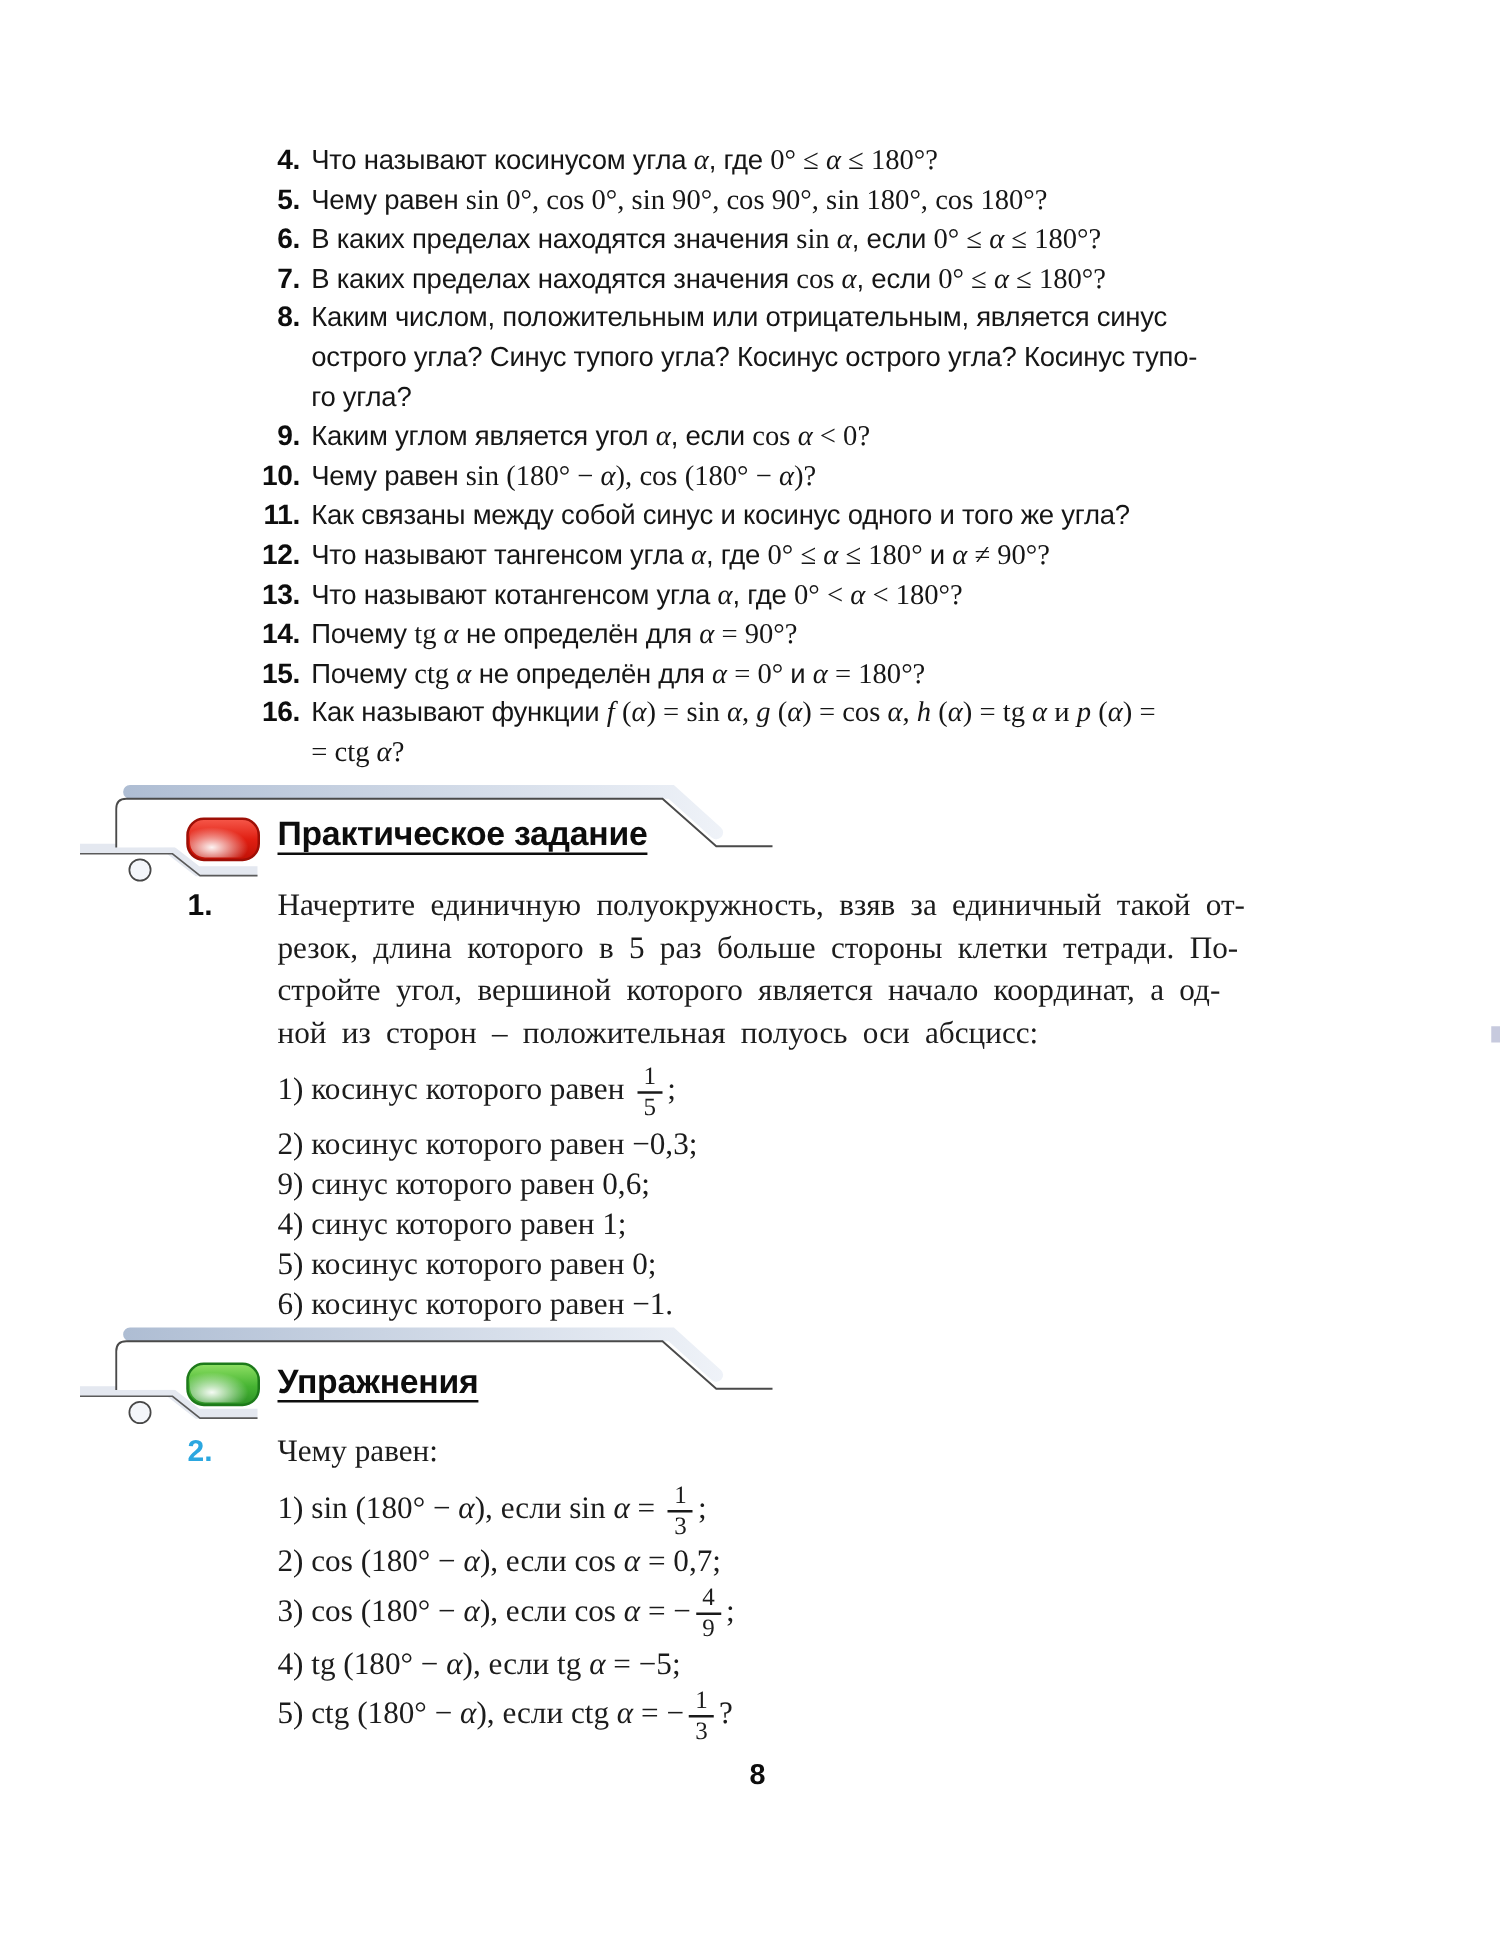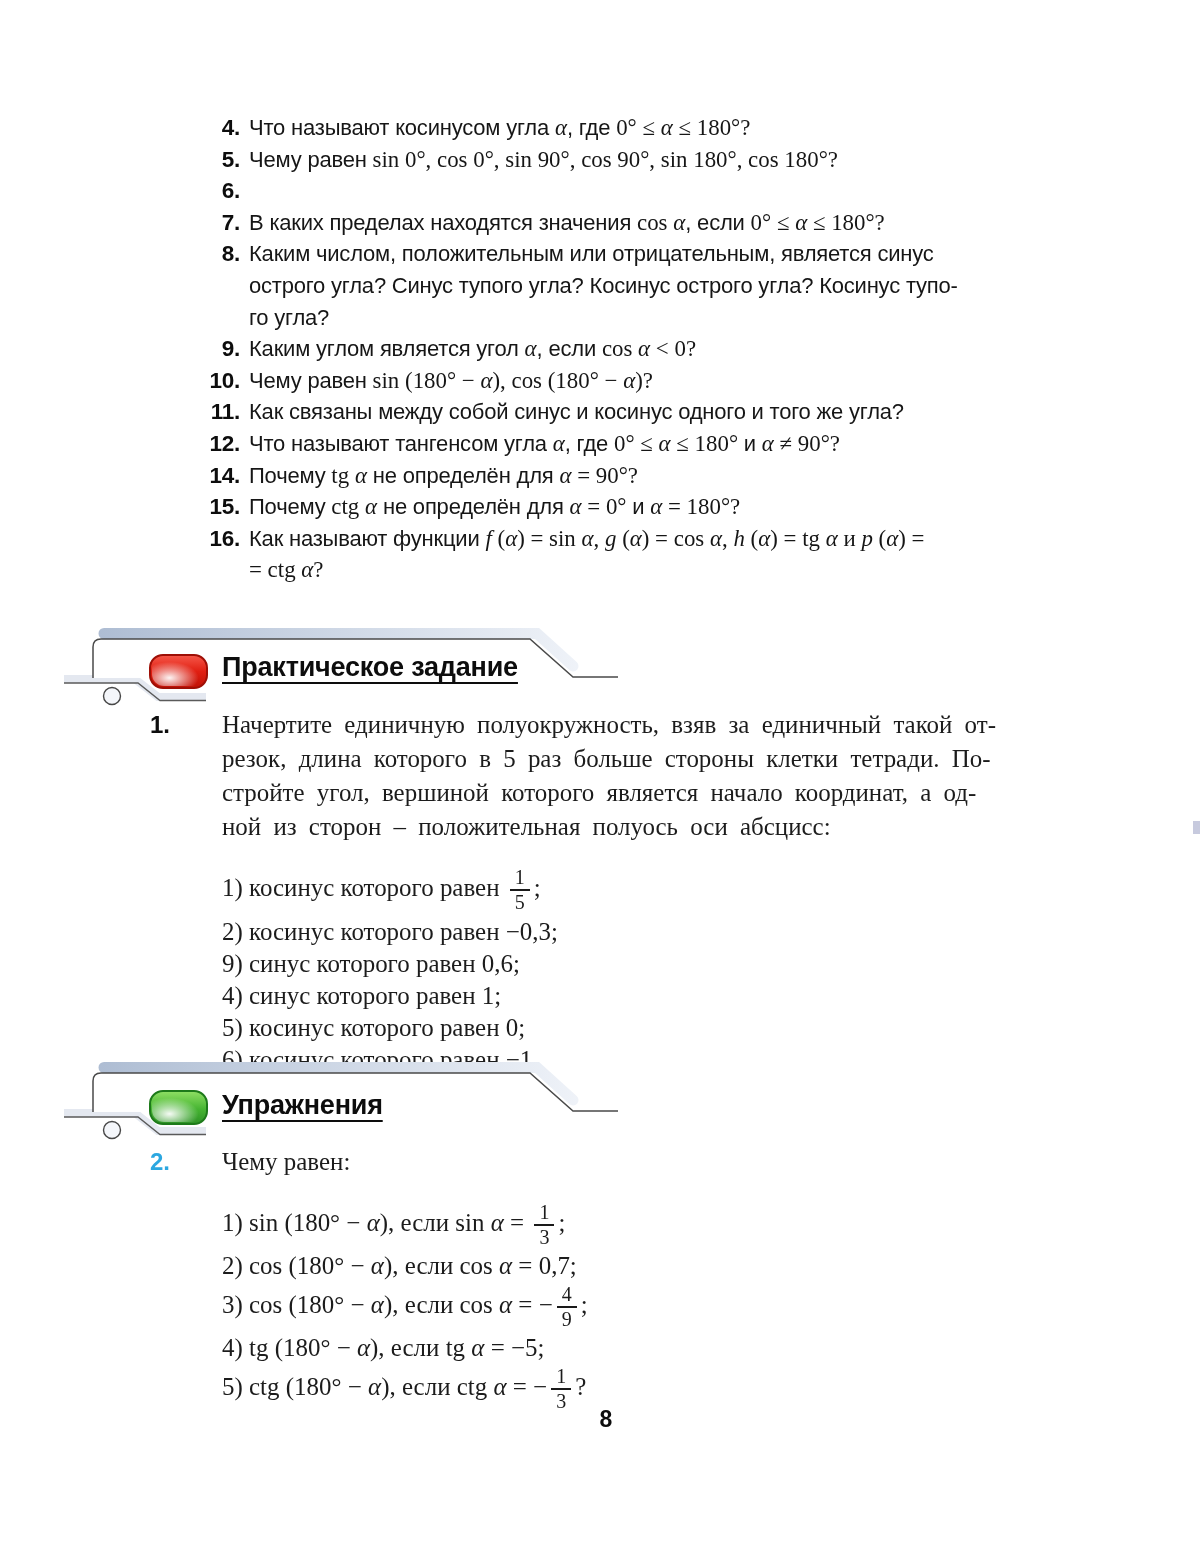--- a/index.html
+++ b/index.html
@@ -29,21 +29,21 @@
   .t-block{position:absolute;left:0;width:1086px;}
   .t-row{display:flex;}
   .t-num{
     width:222px;flex:0 0 222px;box-sizing:border-box;padding-left:150px;
     font-weight:700;font-size:24px;line-height:33px;color:#0d0d0d;
     font-family:"Liberation Sans",sans-serif;
   }
   .t-num.blue{color:#2ba7e0;}
   .t-body{flex:1;font-family:"Liberation Serif","DejaVu Serif",serif;font-size:24px;line-height:33px;color:#1c1c1c;}
   .t-par{word-spacing:6px;}
-  .subs{margin-top:20px;}
+  .subs{margin-top:4px;}
   .sub{font-family:"Liberation Serif","DejaVu Serif",serif;font-size:24px;line-height:32px;color:#1c1c1c;}
   .ex-sub{line-height:30px;}
   
   .frac{
     display:inline-flex;flex-direction:column;vertical-align:middle;
     text-align:center;font-size:20px;line-height:1.15;margin:2px 4px;
   }
   .fnum{border-bottom:2px solid #1a1a1a;padding:0 5px;}
   .fden{padding:0 5px;}
   
@@ -60,20 +60,21 @@
       <div class="q-row">
         <div class="q-num">4.</div>
         <div class="q-text"><span class="rs">Что называют косинусом угла </span><span class="ri">α</span><span class="rs">, где </span><span class="rr">0° ≤ </span><span class="ri">α</span><span class="rr"> ≤ 180°?</span></div>
       </div>
       <div class="q-row">
         <div class="q-num">5.</div>
         <div class="q-text"><span class="rs">Чему равен </span><span class="rr">sin 0°, cos 0°, sin 90°, cos 90°, sin 180°, cos 180°?</span></div>
       </div>
       <div class="q-row">
         <div class="q-num">6.</div>
+        <div class="q-text"><span class="rs">В каких пределах находятся значения </span><span class="rr">sin </span><span class="ri">α</span><span class="rs">, если </span><span class="rr">0° ≤ </span><span class="ri">α</span><span class="rr"> ≤ 180°?</span></div>
       </div>
       <div class="q-row">
         <div class="q-num">7.</div>
         <div class="q-text"><span class="rs">В каких пределах находятся значения </span><span class="rr">cos </span><span class="ri">α</span><span class="rs">, если </span><span class="rr">0° ≤ </span><span class="ri">α</span><span class="rr"> ≤ 180°?</span></div>
       </div>
       <div class="q-row">
         <div class="q-num">8.</div>
         <div class="q-text"><span class="rs">Каким числом, положительным или отрицательным, является синус</span><br><span class="rs">острого угла? Синус тупого угла? Косинус острого угла? Косинус тупо-</span><br><span class="rs">го угла?</span></div>
       </div>
       <div class="q-row">
@@ -84,20 +85,24 @@
         <div class="q-num">10.</div>
         <div class="q-text"><span class="rs">Чему равен </span><span class="rr">sin (180° − </span><span class="ri">α</span><span class="rr">), cos (180° − </span><span class="ri">α</span><span class="rr">)?</span></div>
       </div>
       <div class="q-row">
         <div class="q-num">11.</div>
         <div class="q-text"><span class="rs">Как связаны между собой синус и косинус одного и того же угла?</span></div>
       </div>
       <div class="q-row">
         <div class="q-num">12.</div>
         <div class="q-text"><span class="rs">Что называют тангенсом угла </span><span class="ri">α</span><span class="rs">, где </span><span class="rr">0° ≤ </span><span class="ri">α</span><span class="rr"> ≤ 180° </span><span class="rs">и </span><span class="ri">α</span><span class="rr"> ≠ 90°?</span></div>
+      </div>
+      <div class="q-row">
+        <div class="q-num">13.</div>
+        <div class="q-text"><span class="rs">Что называют котангенсом угла </span><span class="ri">α</span><span class="rs">, где </span><span class="rr">0° &lt; </span><span class="ri">α</span><span class="rr"> &lt; 180°?</span></div>
       </div>
       <div class="q-row">
         <div class="q-num">14.</div>
         <div class="q-text"><span class="rs">Почему </span><span class="rr">tg </span><span class="ri">α</span><span class="rs"> не определён для </span><span class="ri">α</span><span class="rr"> = 90°?</span></div>
       </div>
       <div class="q-row">
         <div class="q-num">15.</div>
         <div class="q-text"><span class="rs">Почему </span><span class="rr">ctg </span><span class="ri">α</span><span class="rs"> не определён для </span><span class="ri">α</span><span class="rr"> = 0° </span><span class="rs">и </span><span class="ri">α</span><span class="rr"> = 180°?</span></div>
       </div>
       <div class="q-row">

